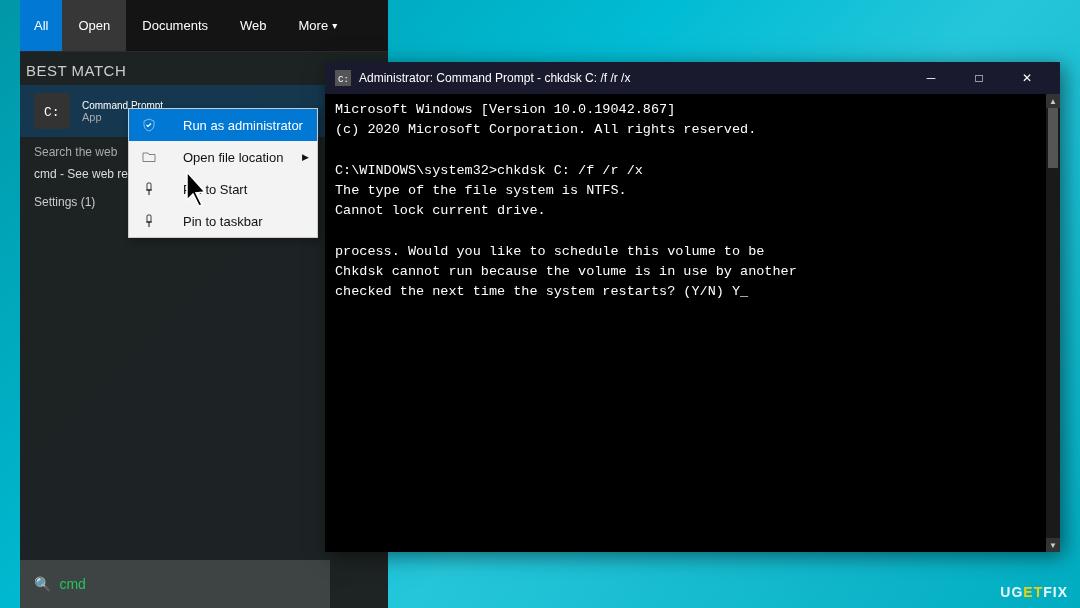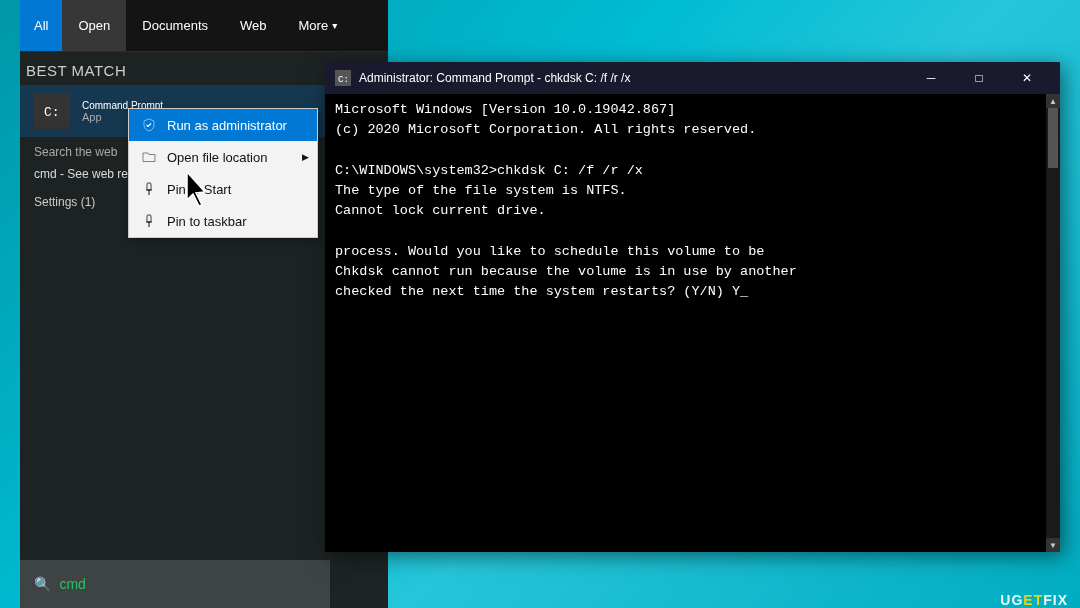--- a/index.html
+++ b/index.html
@@ -107,21 +107,21 @@
       z-index: 100;
       font-size: 13px;
     }
 
     .context-menu-item {
       display: flex;
       align-items: center;
       padding: 8px 12px;
       cursor: pointer;
       color: #111;
-      gap: 10px;
+      gap: 26px;
       position: relative;
     }
 
     .context-menu-item:hover, .context-menu-item.highlighted {
       background: #0078d4;
       color: #fff;
     }
 
     .context-menu-item .menu-icon {
       width: 16px;
@@ -287,21 +287,21 @@
       position: absolute;
       left: 185px;
       top: 170px;
       z-index: 200;
       pointer-events: none;
     }
 
     
     .watermark {
       position: absolute;
-      bottom: 0;
+      bottom: 8px;
       right: 12px;
       color: #fff;
       font-size: 14px;
       font-weight: bold;
       letter-spacing: 1px;
       opacity: 0.9;
     }
 
     .watermark span.u { color: #fff; }
     .watermark span.get { color: #ffd600; }

